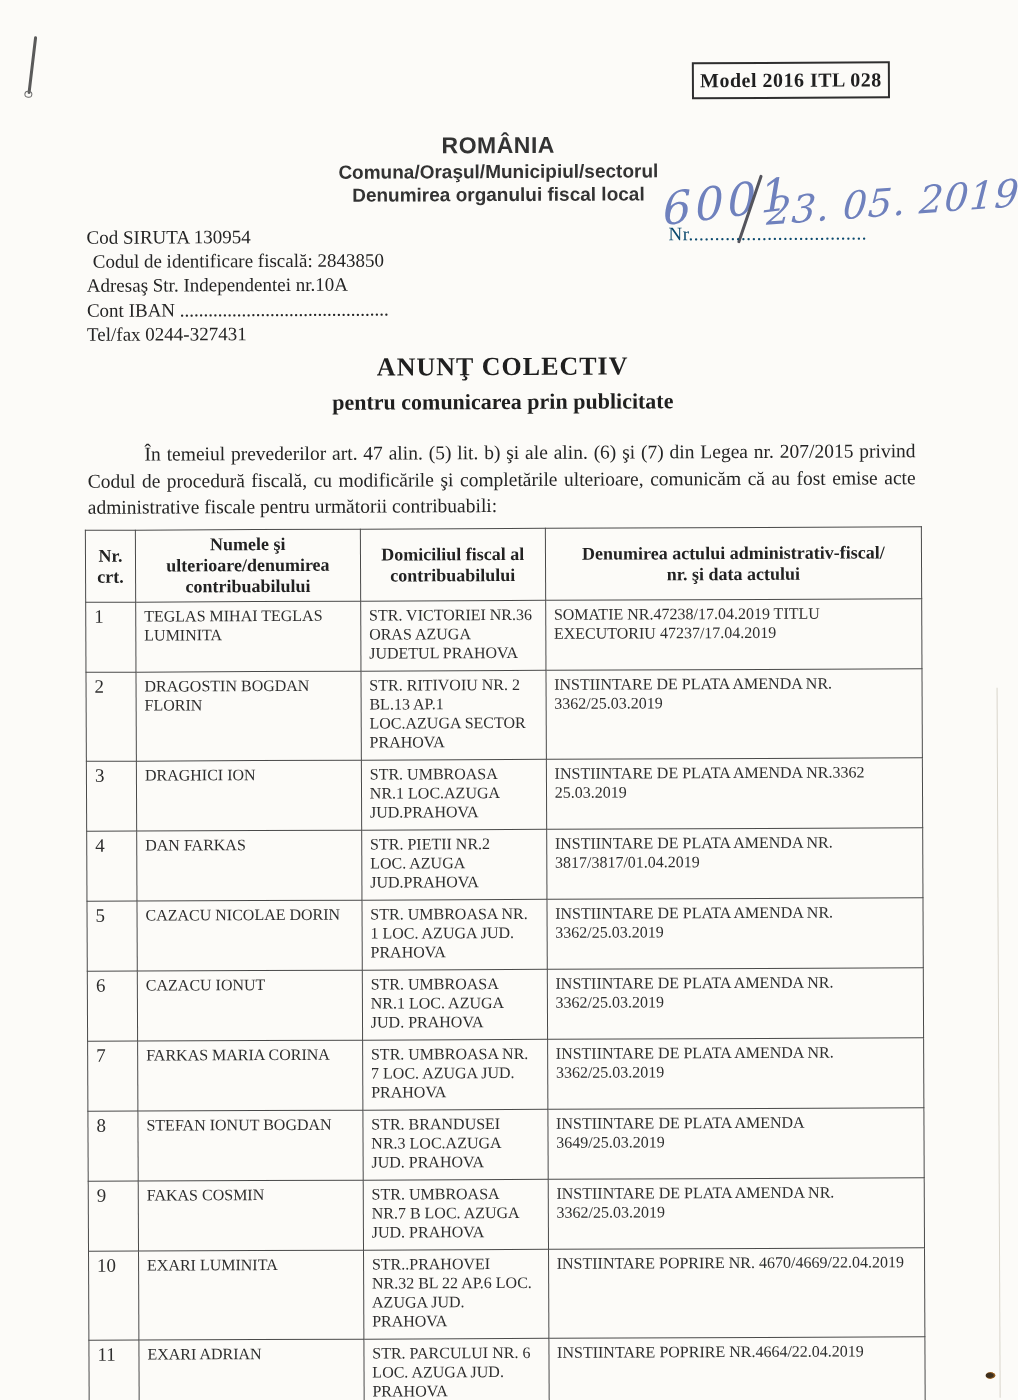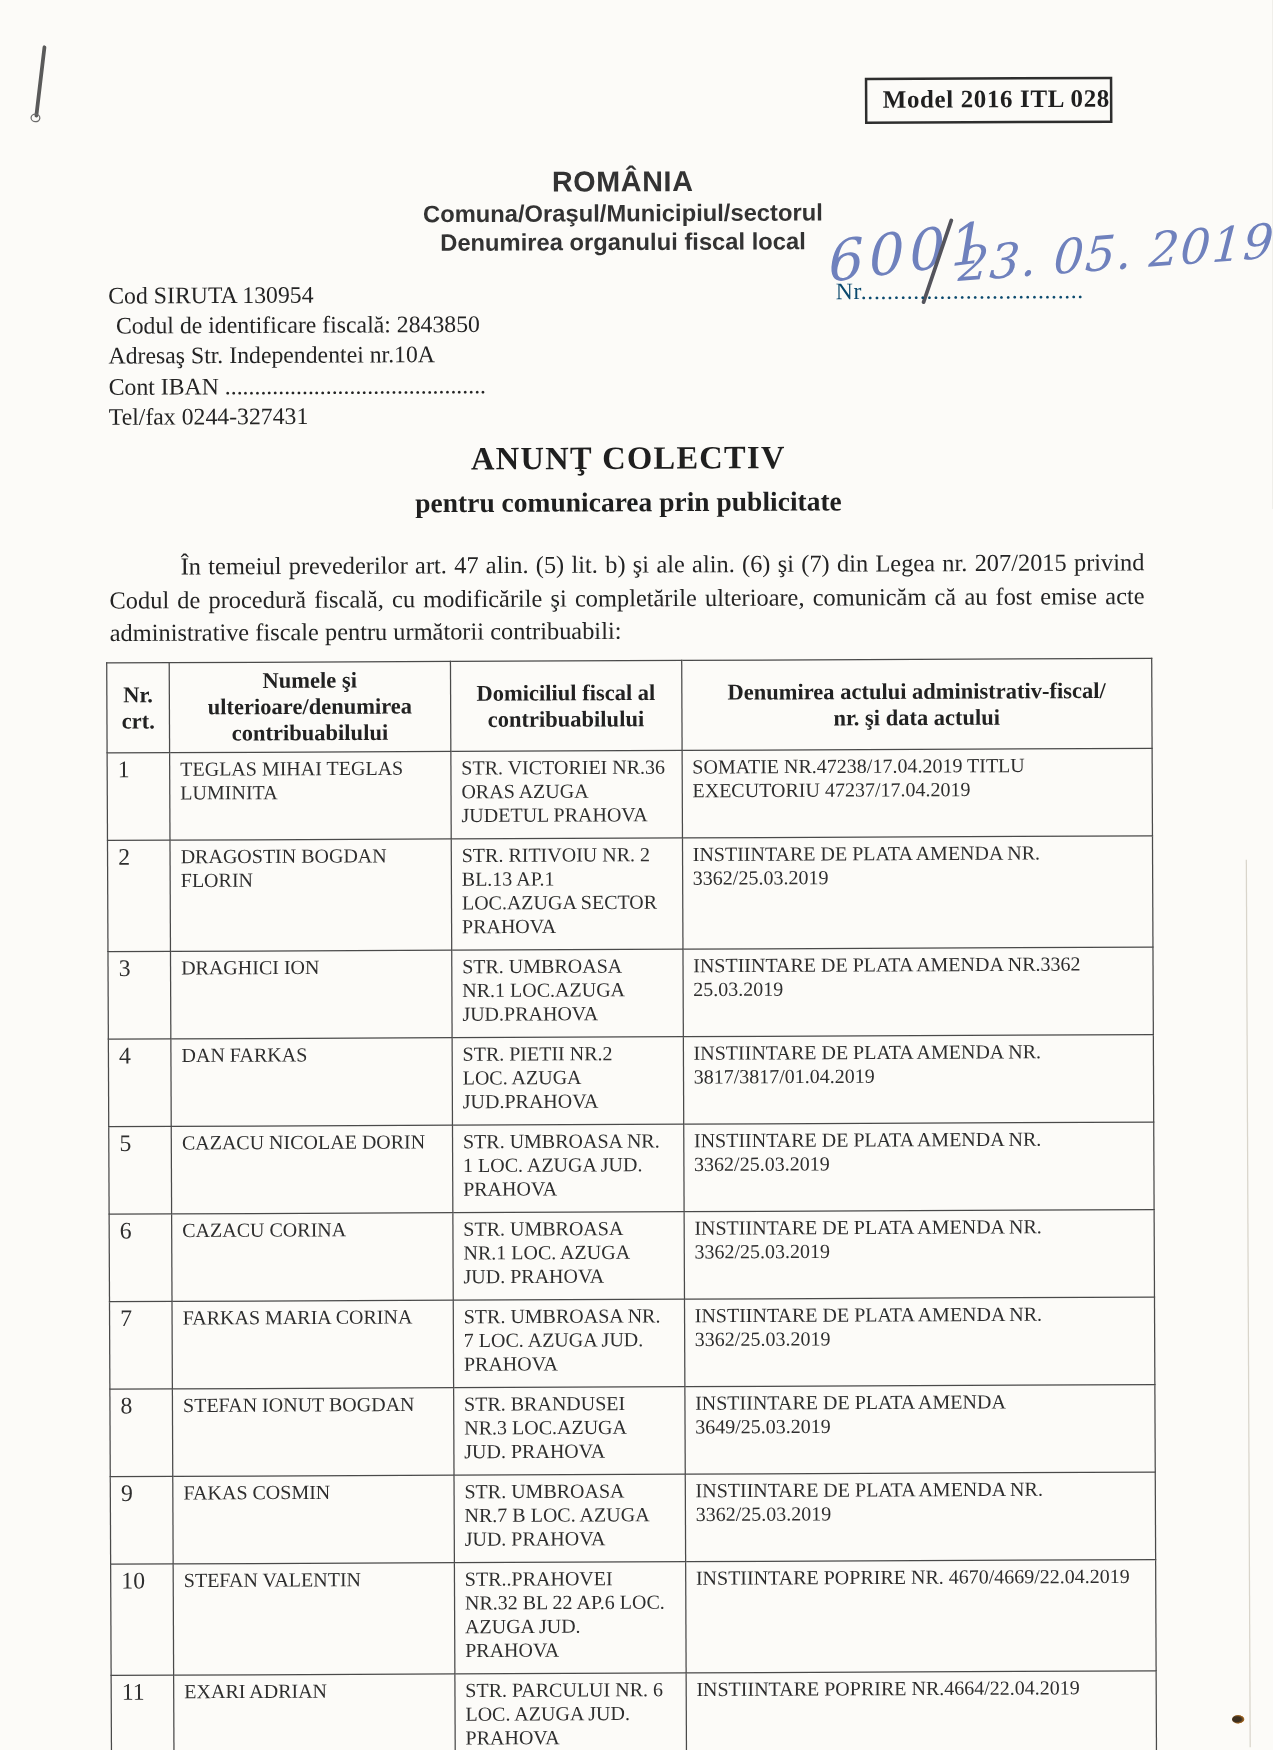--- a/index.html
+++ b/index.html
@@ -25,21 +25,21 @@
   }
   .pen-mark:after {
     content: ""; position: absolute; left: -3px; bottom: -4px;
     width: 6px; height: 5px; border: 1.3px solid #6a6a6a; border-radius: 50%;
   }
 
   .model-box {
     position: absolute; left: 694px; top: 63px;
     width: 198px; height: 37px;
     border: 2px solid #2e2e2e;
-    display: flex; align-items: center; justify-content: flex-end;
+    display: flex; align-items: center; justify-content: center;
     font-weight: bold; font-size: 20px; letter-spacing: 0.5px;
     color: #1f1f1f;
   }
 
   .center-head { position: absolute; left: 180px; width: 640px; text-align: center; font-family: "Liberation Sans", sans-serif; font-weight: bold; color: #333; }
   .country  { top: 132px; font-size: 23px; letter-spacing: 0.5px; }
   .hdr-line1 { top: 161px; font-size: 19px; }
   .hdr-line2 { top: 184px; font-size: 19px; }
 
   .issuer { position: absolute; left: 88px; top: 224px; font-size: 19px; line-height: 24.2px; color: #242424; }
@@ -197,21 +197,21 @@
           <td class="c-nr">5</td>
           <td>CAZACU NICOLAE DORIN</td>
           <td>STR. UMBROASA NR.
 1 LOC. AZUGA JUD.
 PRAHOVA</td>
           <td>INSTIINTARE DE PLATA AMENDA NR.
 3362/25.03.2019</td>
         </tr>
         <tr>
           <td class="c-nr">6</td>
-          <td>CAZACU CORINA</td>
+          <td>CAZACU IONUT</td>
           <td>STR. UMBROASA
 NR.1 LOC. AZUGA
 JUD. PRAHOVA</td>
           <td>INSTIINTARE DE PLATA AMENDA NR.
 3362/25.03.2019</td>
         </tr>
         <tr>
           <td class="c-nr">7</td>
           <td>FARKAS MARIA CORINA</td>
           <td>STR. UMBROASA NR.
@@ -233,21 +233,21 @@
           <td class="c-nr">9</td>
           <td>FAKAS COSMIN</td>
           <td>STR. UMBROASA
 NR.7 B LOC. AZUGA
 JUD. PRAHOVA</td>
           <td>INSTIINTARE DE PLATA AMENDA NR.
 3362/25.03.2019</td>
         </tr>
         <tr>
           <td class="c-nr">10</td>
-          <td>STEFAN VALENTIN</td>
+          <td>EXARI LUMINITA</td>
           <td>STR..PRAHOVEI
 NR.32 BL 22 AP.6 LOC.
 AZUGA JUD.
 PRAHOVA</td>
           <td>INSTIINTARE POPRIRE NR. 4670/4669/22.04.2019</td>
         </tr>
         <tr>
           <td class="c-nr">11</td>
           <td>EXARI ADRIAN</td>
           <td>STR. PARCULUI NR. 6

